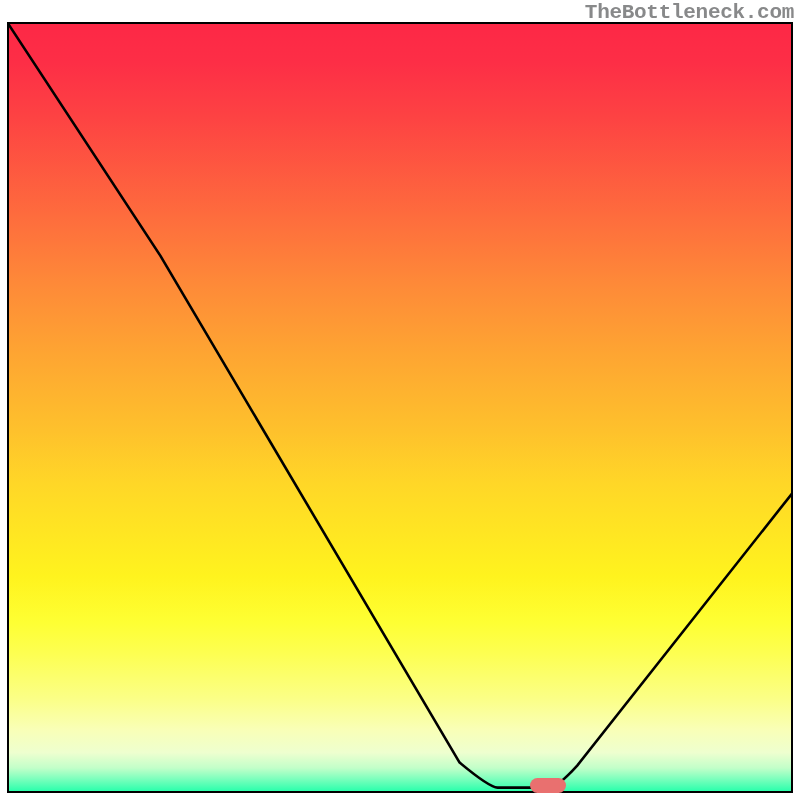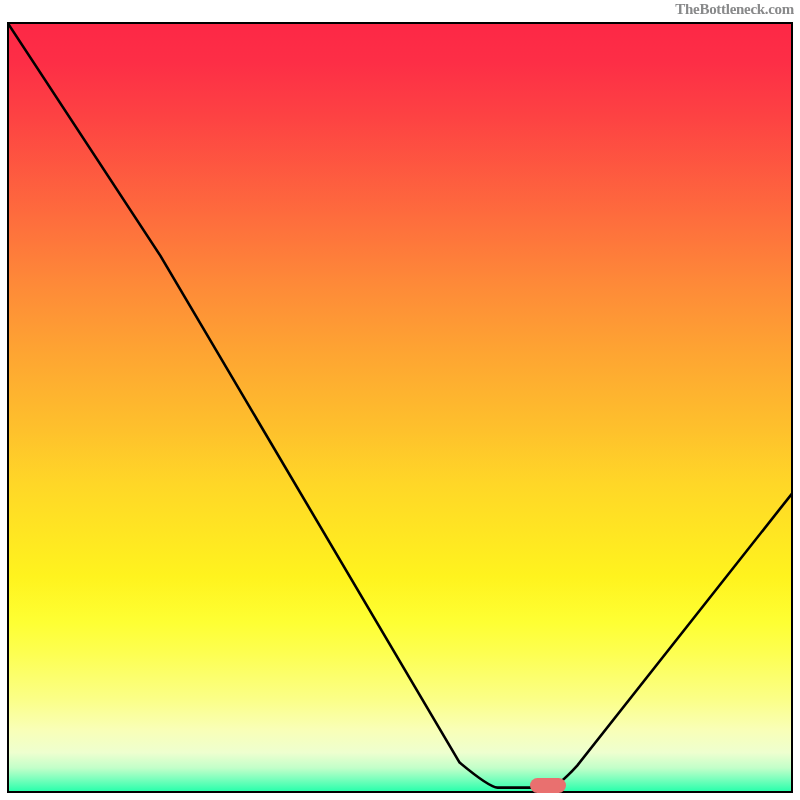--- a/index.html
+++ b/index.html
@@ -43,22 +43,22 @@
       #82ffbe 98.3%,
       #2bffac 100%
     );
     border: 2.5px solid #000;
     box-sizing: border-box;
   }
   .watermark {
     position: absolute;
     top: 1px;
     right: 6px;
-    font-family: Liberation Serif, serif;
-    font-size: 15px;
+    font-family: Liberation Mono, monospace;
+    font-size: 21px;
     font-weight: 600;
     color: #88898a;
     letter-spacing: -0.3px;
   }
   .curve-svg {
     position: absolute;
     left: 7px;
     top: 22px;
     width: 786px;
     height: 771px;

